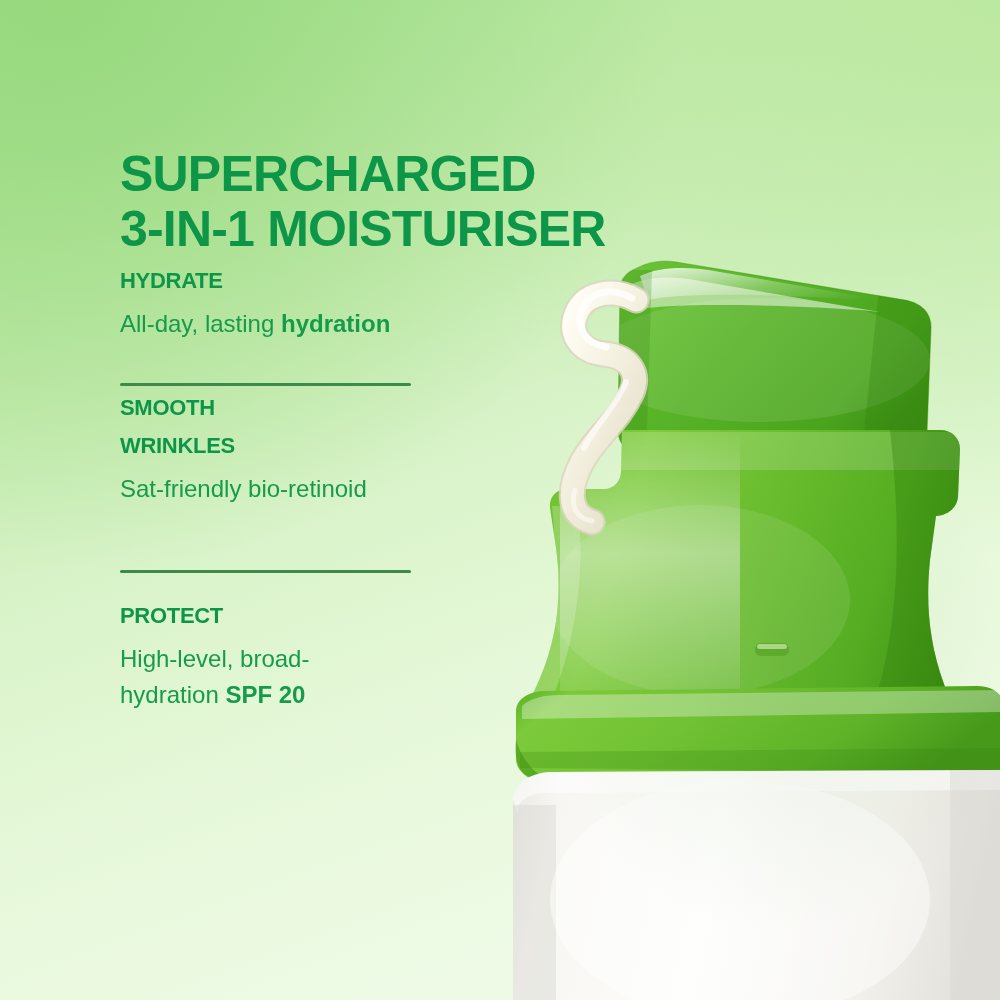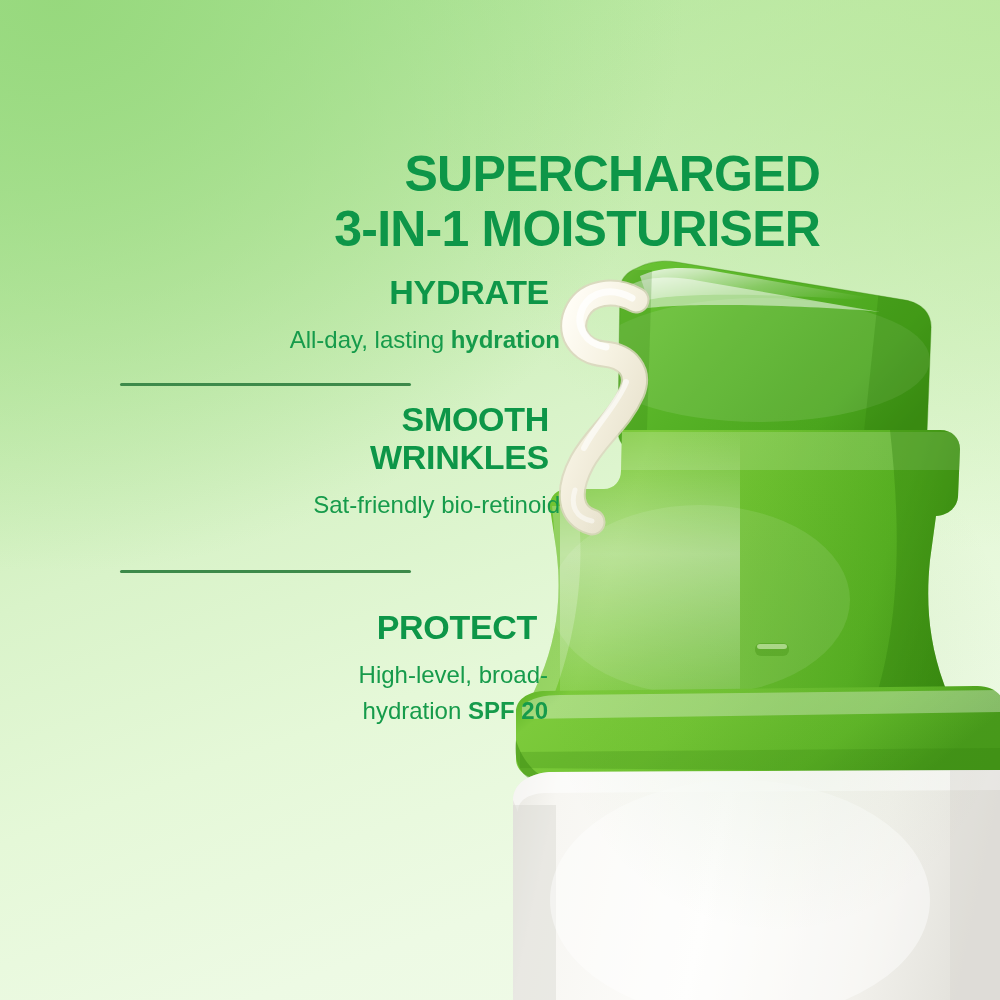--- a/index.html
+++ b/index.html
@@ -8,42 +8,41 @@
     width:1000px;height:1000px;overflow:hidden;
     font-family:"Liberation Sans","DejaVu Sans",sans-serif;
     background:#e9f8dc;
   }
   #stage{
     position:relative;width:1000px;height:1000px;overflow:hidden;
     background:
       radial-gradient(120% 110% at 6% 0%,  rgba(150,216,124,0.95) 0%, rgba(150,216,124,0.0) 52%),
       radial-gradient(110% 100% at 100% 0%, rgba(186,232,158,0.85) 0%, rgba(186,232,158,0.0) 55%),
       linear-gradient(160deg,#a8e394 0%,#c3ebad 24%,#d9f3c9 45%,#e5f8d8 62%,#edfae4 80%,#f1fbea 100%);
-    text-align: right;
   }
 
   
   .copy{position:absolute;left:120px;top:0;width:430px;}
 
   .headline{
     position:absolute;left:0;top:113px;width:700px;
     font-size:50px;line-height:55px;font-weight:bold;
     letter-spacing:-0.8px;color:#0d9648;
     text-transform:uppercase;white-space:pre-line;
   }
 
   .block{position:absolute;left:0;width:440px;}
   .b1{top:262px;}
   .b2{top:389px;}
   .b3{top:597px;}
 
   .b-head{
-    font-size:34px;line-height:38px;font-weight:bold;
+    font-size:22px;line-height:38px;font-weight:bold;
     letter-spacing:-0.3px;color:#0d9648;text-transform:uppercase;
-    white-space:pre-line;margin:11px;
+    white-space:pre-line;margin:0;
   }
   .b-sub{
     font-size:24px;line-height:36px;font-weight:normal;
     color:#169b4b;margin:6px 0 0 0;white-space:pre-line;
   }
   .b-sub b{font-weight:bold;}
 
   .rule{
     position:absolute;left:120px;width:291px;height:3px;
     background:#3d8a4a;border-radius:2px;
@@ -228,19 +227,19 @@
   <div class="rule rule1"></div>
 
   <div class="block b2" style="left:120px;position:absolute;">
     <div class="b-head">SMOOTH
 WRINKLES</div>
     <p class="b-sub"><span>Sat-friendly bio-retinoid</span><b></b></p>
   </div>
 
   <div class="rule rule2"></div>
 
-  <div class="block b3" style="left:108px;position:absolute;">
+  <div class="block b3" style="left:120px;position:absolute;">
     <div class="b-head">PROTECT</div>
     <p class="b-sub"><span>High-level, broad-
 hydration </span><b>SPF 20</b></p>
   </div>
 
 </div>
 
 </body></html>

